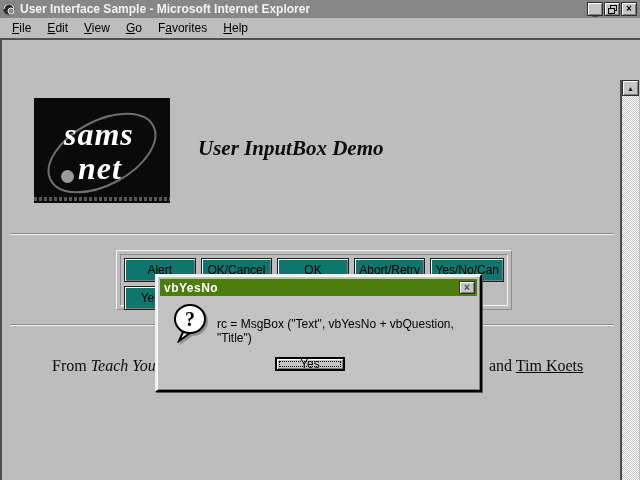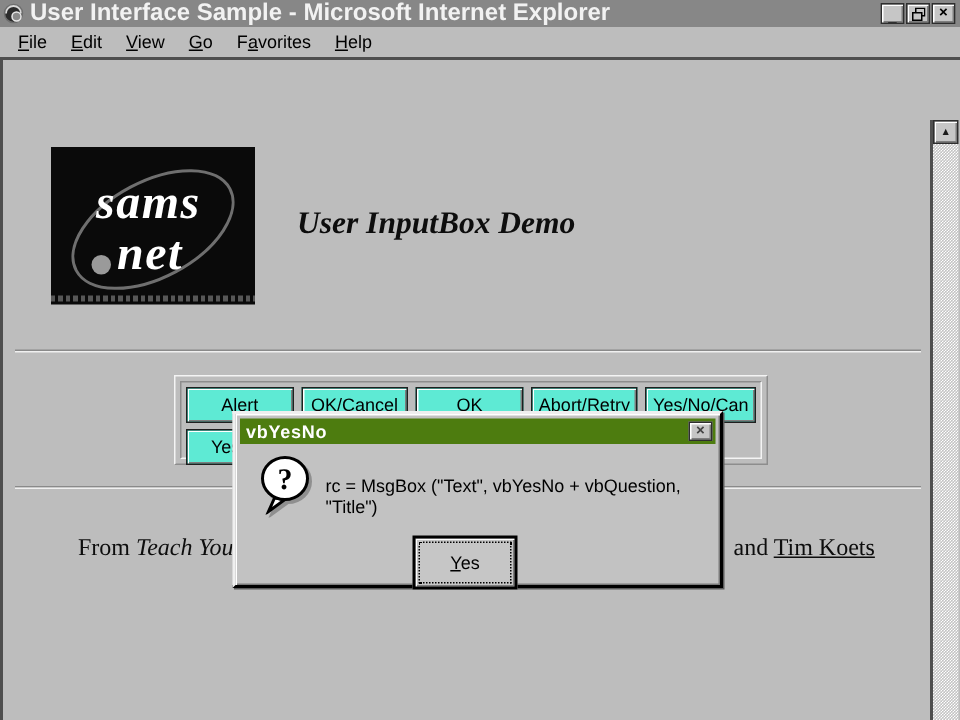--- a/index.html
+++ b/index.html
@@ -8,21 +8,21 @@
     background:#bdbdbd;font-family:"Liberation Sans",sans-serif;
     -webkit-font-smoothing:none;
   }
   
   .titlebar{
     position:absolute;left:0;top:0;width:640px;height:18px;
     background:#878787;display:flex;align-items:center;
   }
   .titlebar-icon{width:14px;height:14px;margin:0 4px 0 2px;flex:0 0 auto;}
   .titlebar-text{
-    color:#f2f2f2;font-weight:bold;font-size:16px;line-height:18px;
+    color:#f2f2f2;font-weight:bold;font-size:12px;line-height:18px;
     white-space:nowrap;flex:1 1 auto;
   }
   .win-btns{display:flex;gap:1px;margin-right:3px;}
   .wbtn{
     width:16px;height:14px;background:#c6c6c6;border:1px solid #2e2e2e;
     box-shadow:inset 1px 1px 0 #fff, inset -1px -1px 0 #7e7e7e;
     display:flex;align-items:center;justify-content:center;
     font-size:10px;font-weight:bold;color:#000;line-height:10px;box-sizing:border-box;
   }
   .wbtn.min span{position:relative;top:3px;font-weight:bold;}
@@ -90,21 +90,21 @@
     position:absolute;left:114px;top:210px;width:396px;height:60px;box-sizing:border-box;
     border:1px solid;border-color:#f4f4f4 #8d8d8d #8d8d8d #f4f4f4;
     background:#bdbdbd;padding:3px;
   }
   .panel-inner{
     width:100%;height:100%;box-sizing:border-box;
     border:1px solid;border-color:#8d8d8d #f4f4f4 #f4f4f4 #8d8d8d;
     display:grid;grid-template-columns:repeat(5,1fr);gap:4px 5px;padding:3px;
   }
   .btn3d{
-    background:#5eead4;border:1px solid #1f1f1f;
+    background:#0f766e;border:1px solid #1f1f1f;
     box-shadow:inset 1px 1px 0 #fff, inset -1px -1px 0 #7e7e7e;
     font-family:"Liberation Sans",sans-serif;font-size:12px;color:#000;
     display:flex;align-items:center;justify-content:center;
     box-sizing:border-box;white-space:nowrap;height:24px;padding:0 4px;
   }
   .credit{
     position:absolute;top:317px;font-family:"Liberation Serif",serif;
     font-size:16px;color:#0d0d0d;white-space:nowrap;
   }
   .credit-left{left:50px;} .credit-right{left:487px;}
@@ -130,21 +130,21 @@
     border:1px solid #2e2e2e;box-shadow:inset 1px 1px 0 #fff, inset -1px -1px 0 #7e7e7e;
     box-sizing:border-box;display:flex;align-items:center;justify-content:center;
     font-size:10px;font-weight:bold;color:#444;line-height:10px;
   }
   .dlg-icon{position:absolute;left:14px;top:27px;filter:drop-shadow(2px 2px 0 #8f8f8f);}
   .dlg-msg{
     position:absolute;left:60px;top:41px;right:6px;
     font-size:12px;color:#000;line-height:14px;
   }
   .dlg-btn{
-    position:absolute;top:81px;width:70px;height:36px;
+    position:absolute;top:81px;width:70px;height:14px;
     background:#c6c6c6;border:1px solid #1f1f1f;
     box-shadow:inset 1px 1px 0 #fff, inset -1px -1px 0 #7e7e7e;
     box-sizing:border-box;display:flex;align-items:center;justify-content:center;
     font-size:12px;color:#000;
   }
   .dlg-btn .accel{text-decoration:underline;}
   .dlg-yes{left:118px;border:2px solid #000;}
   .dlg-yes .focus-rect{
     position:absolute;left:2px;top:2px;right:2px;bottom:2px;
     border:1px dotted #000;pointer-events:none;

